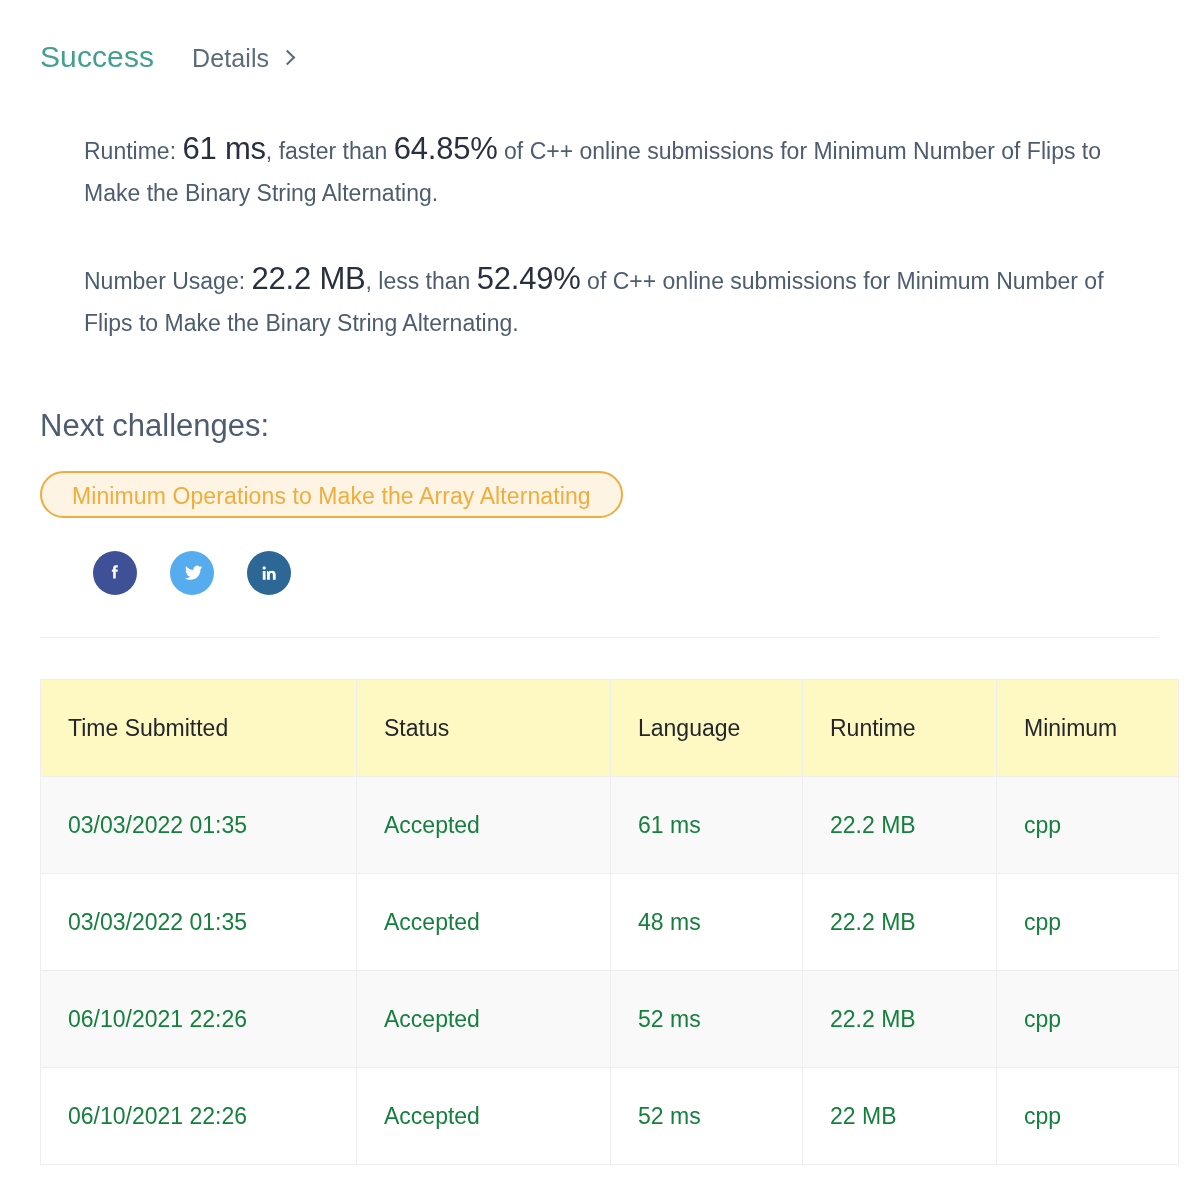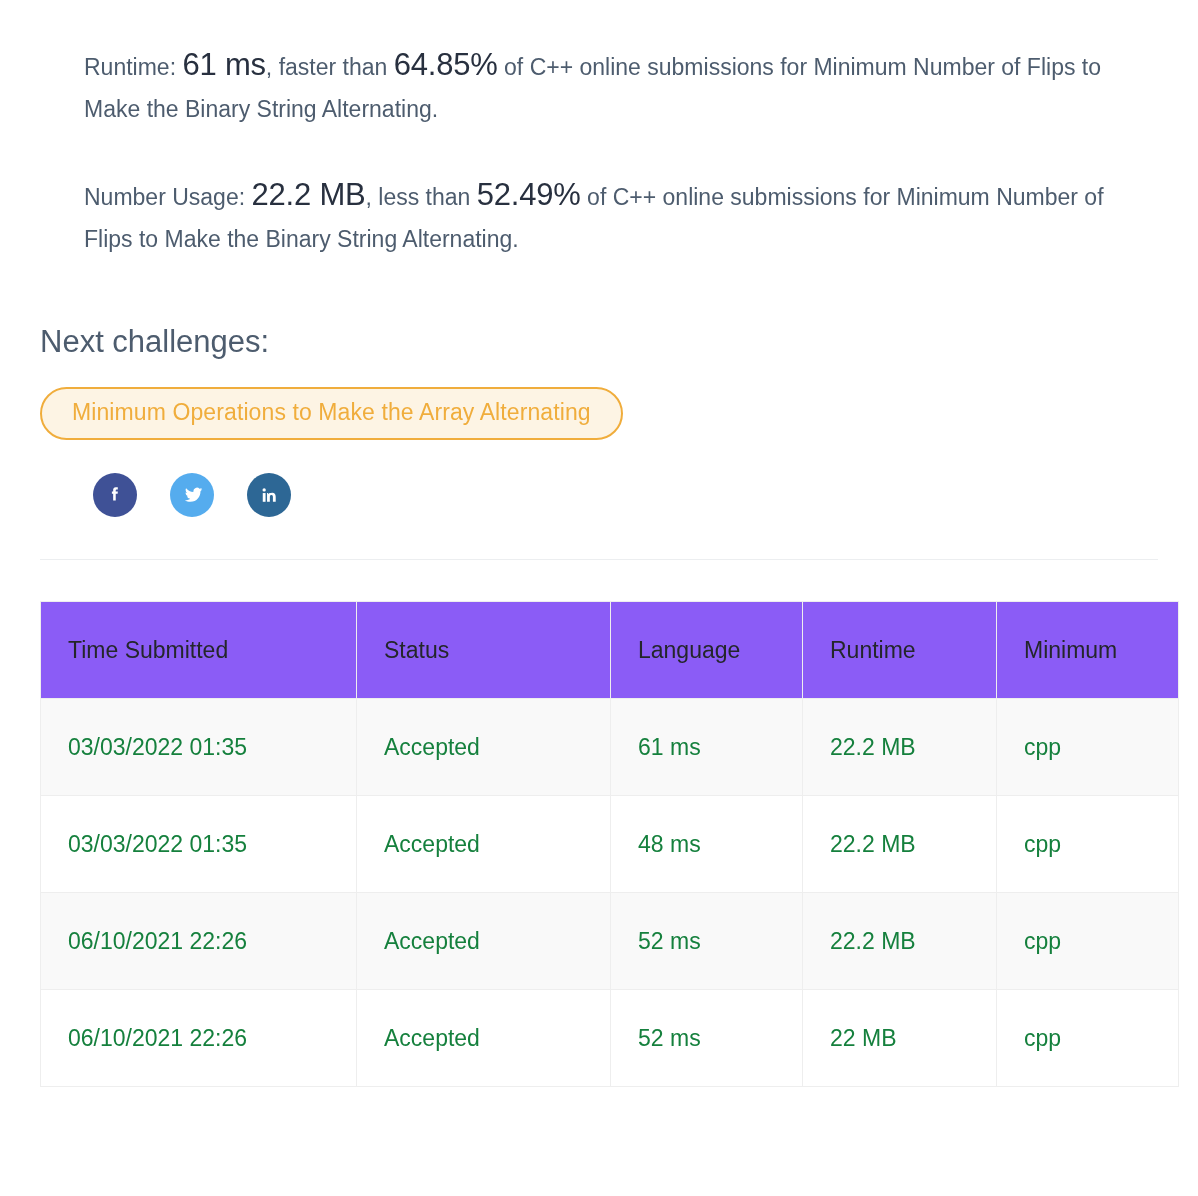--- a/index.html
+++ b/index.html
@@ -87,21 +87,21 @@
   }
   .pill-wrap {
     margin-top: 27px;
   }
   .pill {
     display: inline-block;
     border: 2px solid #f0ad3c;
     background: #fdf4e4;
     color: #f0ad3c;
     border-radius: 30px;
-    padding: 12px 30px 14px;
+    padding: 12px 30px 8px;
     font-size: 23px;
     line-height: 1;
     cursor: pointer;
     letter-spacing: 0.1px;
   }
 
   
   .share-row {
     margin-top: 31px;
     display: flex;
@@ -155,39 +155,46 @@
     border: 1px solid #eeeeee;
     text-align: left;
     font-weight: 400;
     color: #15803d;
     font-size: 23px;
     padding: 0 0 0 27px;
     height: 96px;
     vertical-align: middle;
   }
   table.subs th {
-    background: #8b5cf6;
+    background: #fef9c3;
     color: #24262b;
   }
   col.c-time { width: 316px; }
   col.c-status { width: 254px; }
   col.c-runtime { width: 192px; }
   col.c-memory { width: 194px; }
   col.c-lang { width: 182px; }
 
   tr.striped td { background: #f9f9f9; }
   tr.plain td { background: #ffffff; }
 
   .accepted { color: #2f9183; }
 </style>
 </head>
 <body>
 
 <div class="page">
 
+  <div class="status-row">
+    <span class="status-title">Success</span>
+    <span class="details-link">
+      <span>Details</span>
+      <i class="chev"></i>
+    </span>
+  </div>
 
   <div class="stats">
 
     <div class="stat-line">
       <span>Runtime:</span><span> </span><span class="big">61 ms</span><span>, faster than </span><span class="big">64.85%</span><span> of C++ online submissions for Minimum Number of Flips to Make the Binary String Alternating.</span>
     </div>
 
     <div class="stat-line">
       <span>Number Usage:</span><span> </span><span class="big">22.2 MB</span><span>, less than </span><span class="big">52.49%</span><span> of C++ online submissions for Minimum Number of Flips to Make the Binary String Alternating.</span>
     </div>

